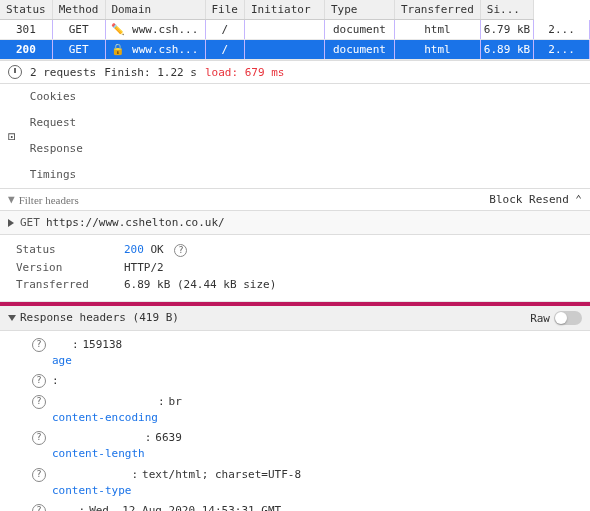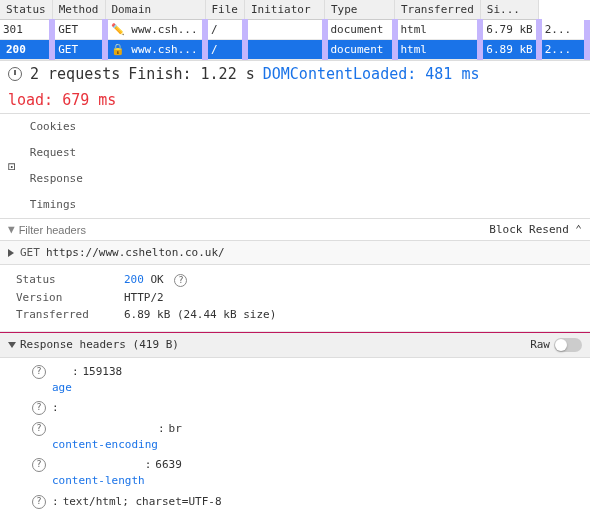--- a/index.html
+++ b/index.html
@@ -22,26 +22,27 @@
       border-bottom: 1px solid #ccc;
       border-right: 1px solid #ddd;
       padding: 3px 6px;
       text-align: left;
       font-weight: 500;
       font-size: 11px;
       color: #333;
     }
     .network-table td {
       border-bottom: 1px solid #e8e8e8;
-      border-right: 6px solid #c4b5fd;
+      border-right: 1px solid #c4b5fd;
       padding: 3px 3px;
       font-size: 11px;
       white-space: nowrap;
       overflow: hidden;
       text-overflow: ellipsis;
+      text-align: center;
     }
     .row-301 td { background: #fff; }
     .row-200 td { background: #1a73e8; color: #fff; }
 
     .col-status { width: 38px; }
     .col-method { width: 42px; }
     .col-domain { width: 100px; }
     .col-file { width: 30px; }
     .col-initiator { width: 80px; }
     .col-type { width: 70px; }
@@ -49,21 +50,21 @@
     .col-size { width: 30px; }
 
     
     .summary-bar {
       display: flex;
       align-items: center;
       padding: 4px 8px;
       border-bottom: 1px solid #ddd;
       border-top: 1px solid #ddd;
       background: #fff;
-      font-size: 15px;
+      font-size: 11px;
       gap: 8px;
       flex-wrap: wrap;
     }
     .summary-bar .clock-icon {
       width: 14px;
       height: 14px;
       border: 1.5px solid #666;
       border-radius: 50%;
       display: inline-block;
       position: relative;
@@ -193,39 +194,39 @@
     }
 
     
     .section-header {
       display: flex;
       align-items: center;
       justify-content: space-between;
       padding: 5px 8px;
       background: #f0f0f0;
       border-bottom: 1px solid #ddd;
-      border-top: 1px solid #be185d;
+      border-top: 4px solid #be185d;
       font-size: 11px;
       font-weight: 500;
     }
     .section-header-left {
       display: flex;
       align-items: center;
       gap: 4px;
     }
     .section-triangle {
       width: 0;
       height: 0;
       border-left: 4px solid transparent;
       border-right: 4px solid transparent;
       border-top: 6px solid #555;
     }
     .raw-toggle {
       display: flex;
-      align-items: center;
+      align-items: flex-end;
       gap: 4px;
       font-size: 11px;
     }
     .toggle-switch {
       width: 28px;
       height: 14px;
       background: #ccc;
       border-radius: 7px;
       position: relative;
       cursor: pointer;
@@ -320,44 +321,40 @@
         <td>6.89 kB</td>
         <td>2...</td>
       </tr>
     </tbody>
 </table>
 
 <div class="summary-bar">
   <span class="clock-icon"></span>
   <span>2 requests</span>
   <span>Finish: 1.22 s</span>
-  <span class="domcontentloaded">
-    <span>DOMContentLoaded:</span>
-    <span>481 ms</span>
-  </span>
   <span class="load-time">
     <span>load:</span>
     <span>679 ms</span>
   </span>
 </div>
 
 <div class="tabs-bar">
   <span style="margin-right:4px; font-size:13px; color:#555;">⊡</span>
   <div id="tabs-container">
       <div class="tab-item">Cookies</div>
       <div class="tab-item">Request</div>
       <div class="tab-item">Response</div>
       <div class="tab-item">Timings</div>
     </div>
 </div>
 
 <div class="filter-bar">
   <div class="filter-left">
     <span class="filter-icon">▼</span>
-    <input type="text" style="border: none; outline: none; font-size: 11px; color: rgb(136, 136, 136); background: transparent; width: 160px;" placeholder="Filter headers">
+    <input type="text" style="border: none; outline: none; font-size: 11px; color: rgb(136, 136, 136); background: transparent; width: 160px; font-family: Liberation Serif, serif;" placeholder="Filter headers">
   </div>
   <div class="filter-right">Block  Resend ⌃</div>
 </div>
 
 <div class="get-url-bar">
   <div class="triangle"></div>
   <span class="method-label">GET</span>
   <span class="url-text">https://www.cshelton.co.uk/</span>
 </div>
 
@@ -409,20 +406,21 @@
       <span class="header-value">br</span>
     </div>
     <div class="header-row">
       <span class="header-icon">?</span>
       <span class="header-name">content-length</span>
       <span class="header-colon">: </span>
       <span class="header-value">6639</span>
     </div>
     <div class="header-row">
       <span class="header-icon">?</span>
+      <span class="header-name">content-type</span>
       <span class="header-colon">: </span>
       <span class="header-value">text/html; charset=UTF-8</span>
     </div>
     <div class="header-row">
       <span class="header-icon">?</span>
       <span class="header-name">date</span>
       <span class="header-colon">: </span>
       <span class="header-value">Wed, 12 Aug 2020 14:53:31 GMT</span>
     </div>
   </div>

